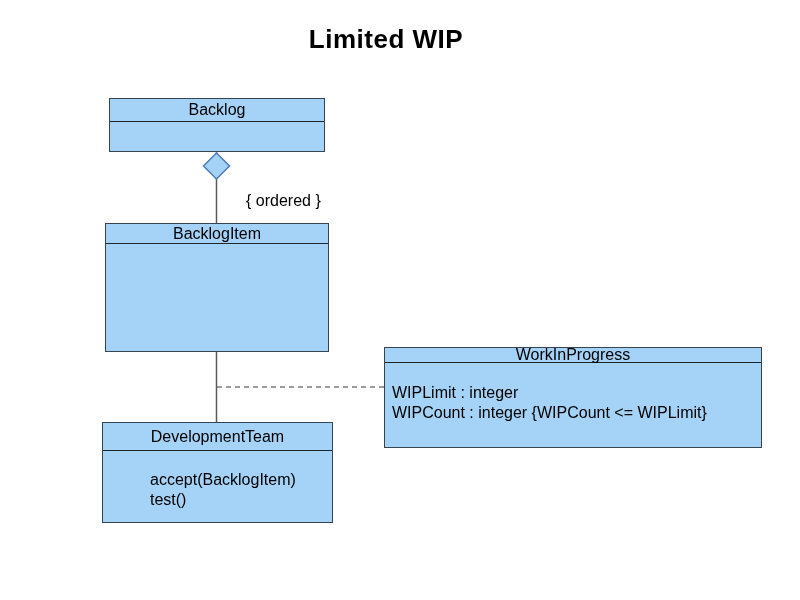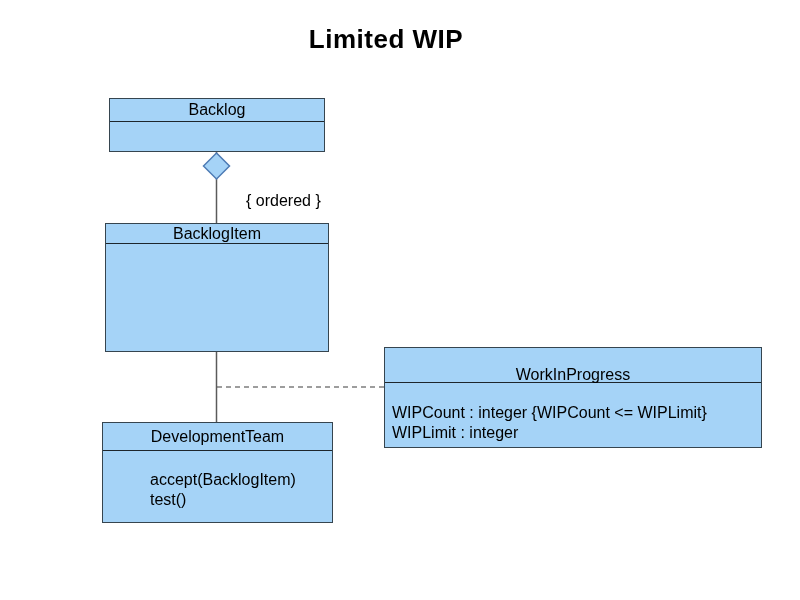--- a/index.html
+++ b/index.html
@@ -84,21 +84,21 @@
     white-space: nowrap;
     margin-left: 16px;
   }
   
   #class-backlog        { left: 109px; top:  98px; width: 216px; height: 54px; }
   #class-backlog .uml-class-title { height: 23px; }
   #class-backlogitem    { left: 105px; top: 223px; width: 224px; height: 129px; }
   #class-backlogitem .uml-class-title { height: 20px; }
   #class-backlogitem .uml-class-body  { padding-top: 21px; }
   #class-workinprogress { left: 384px; top: 347px; width: 378px; height: 101px; }
-  #class-workinprogress .uml-class-title { height: 15px; margin-top: 20px; }
+  #class-workinprogress .uml-class-title { height: 15px; }
   #class-workinprogress .uml-class-body  { padding-top: 20px; }
   #class-developmentteam{ left: 102px; top: 422px; width: 231px; height: 101px; gap: 11px; }
   #class-developmentteam .uml-class-title { height: 28px; }
   #class-developmentteam .uml-class-body  { padding-top: 8px; margin-left: 40px; }
 </style>
 </head>
 <body>
 
 <div class="canvas">
 
@@ -124,22 +124,22 @@
 
   <div class="constraint-label">{ ordered }</div>
 
   <div class="uml-class" id="class-backlogitem">
     <div class="uml-class-title">BacklogItem</div>
   </div>
 
   <div class="uml-class" id="class-workinprogress">
     <div class="uml-class-title">WorkInProgress</div>
     <div class="uml-class-body">
+      <div class="member-line">WIPLimit : integer</div>
       <div class="member-line">WIPCount : integer {WIPCount &lt;= WIPLimit}</div>
-      <div class="member-line">WIPLimit : integer</div>
     </div>
   </div>
 
   <div class="uml-class" id="class-developmentteam">
     <div class="uml-class-title">DevelopmentTeam</div>
     <div class="uml-class-body">
       <div class="member-line">accept(BacklogItem)</div>
       <div class="member-line">test()</div>
     </div>
   </div>

